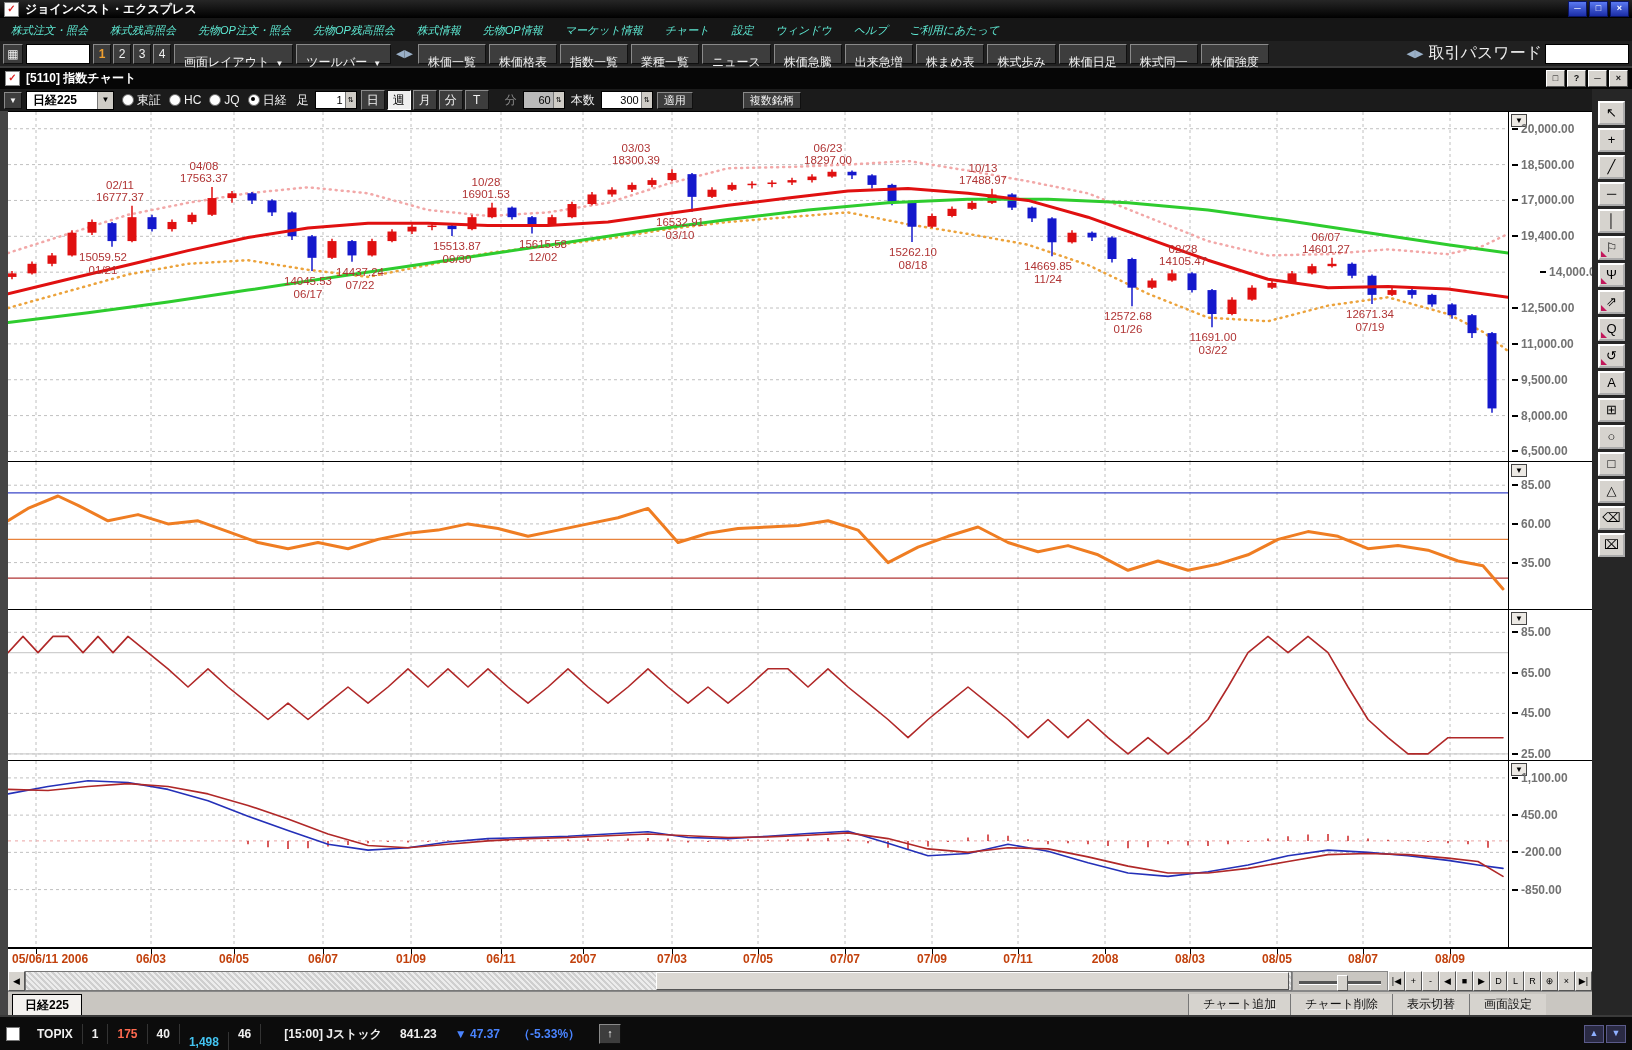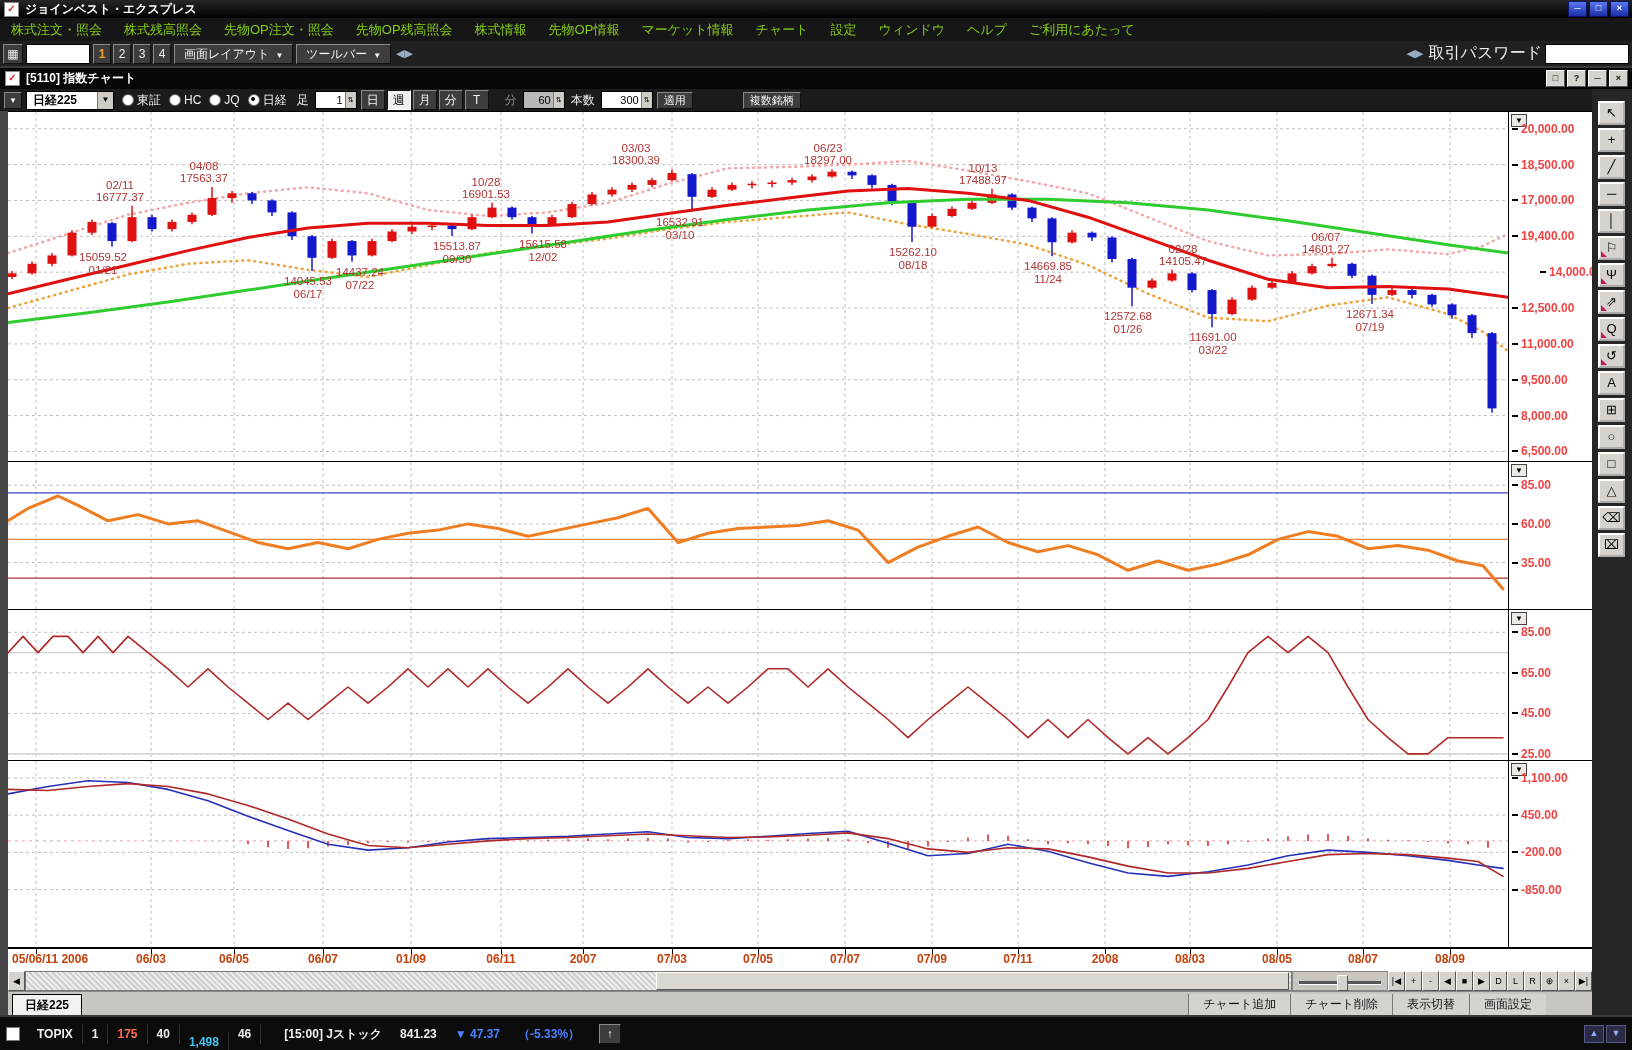--- a/index.html
+++ b/index.html
@@ -9,26 +9,26 @@
   .titlebar{top:0;left:0;width:100%;height:18px;background:linear-gradient(#262626,#000);
     display:flex;align-items:center;gap:6px;padding-left:4px;box-sizing:border-box;}
   .appicon{width:13px;height:13px;background:#fff;border:1px solid #888;color:#d22;
     font:bold 10px/12px "Liberation Sans",sans-serif;text-align:center;}
   .apptitle{font:bold 12px "Liberation Sans",sans-serif;color:#fff;}
   .winbtns{margin-left:auto;display:flex;gap:2px;padding-right:3px;}
   .winbtn{width:17px;height:14px;background:linear-gradient(#5a79f2,#1b2da6);border:1px solid #0a1566;
     color:#fff;font:bold 9px/13px "Liberation Sans",sans-serif;text-align:center;}
   .menubar{top:18px;left:0;width:100%;height:23px;background:#161616;display:flex;align-items:center;
     border-bottom:1px solid #000;}
-  .mitem{padding:0 11px;font-size:13px;color:#84cc16;line-height:22px;}
+  .mitem{padding:0 11px;font-size:11px;color:#5eead4;line-height:22px;font-style:italic;}
   .toolbar{top:41px;left:0;width:100%;height:27px;background:#202020;display:flex;align-items:center;
     gap:3px;padding:0 3px;box-sizing:border-box;border-bottom:2px solid #3a3a3a;}
   .b3{background:#3d3d3d;border:1px solid;border-color:#8a8a8a #101010 #101010 #8a8a8a;
     color:#f2f2f2;font-size:12px;height:20px;line-height:18px;text-align:center;box-sizing:border-box;}
-  .tbtn{padding:0 9px;}
+  .tbtn{padding:8px 9px;}
   .numbtn{width:18px;}
   .numbtn.hot{color:#f0a030;font-weight:bold;}
   .tinput{width:58px;height:16px;background:#fff;border:1px solid #000;}
   .ddarrow{font-size:8px;margin-left:6px;}
   .splitglyph{color:#9ab0c8;font-size:11px;padding:0 2px;}
   .pwlabel{font-size:16px;color:#f0f0f0;}
   .pwinput{width:78px;height:16px;background:#fff;border:1px solid #000;}
   .spacer{flex:1;}
   
   .mdititle{top:68px;left:0;width:100%;height:21px;background:#060606;display:flex;align-items:center;
@@ -55,21 +55,21 @@
   .ninput.dim{background:#b9b9b9;}
   .pbtn{width:24px;}
   .pbtn.on{background:#efefef;color:#000;border-color:#101010 #fff #fff #101010;}
   
   .chartwrap{top:111px;left:8px;width:1584px;background:#fff;border-top:1px solid #000;}
   .leftstrip{top:111px;left:0;width:8px;height:906px;background:#454545;border-right:1px solid #6a6a6a;}
   .panel{display:flex;border-bottom:1px solid #000;background:#fff;}
   .plot{position:relative;width:1500px;border-right:1px solid #000;box-sizing:content-box;}
   .plot svg{display:block;}
   .gutter{position:relative;width:83px;background:#fff;}
-  .ylab{position:absolute;left:12px;font:bold 12px "Liberation Sans",sans-serif;color:#ef4444;white-space:nowrap;}
+  .ylab{position:absolute;left:12px;font:bold 12px "Liberation Sans",sans-serif;color:#737373;white-space:nowrap;}
   .ylab::before{content:"";position:absolute;left:-9px;top:6px;width:6px;height:2px;background:#000;}
   .paneldd{position:absolute;top:2px;left:2px;width:16px;height:13px;background:#ece9e4;
     border:1px solid #444;color:#000;font-size:8px;line-height:12px;text-align:center;box-sizing:border-box;}
   
   .xaxisrow{top:947px;left:8px;width:1584px;height:24px;background:#fff;border-top:2px solid #000;}
   .xtick{position:absolute;top:3px;font:bold 12px "Liberation Sans",sans-serif;color:#c2410c;
     transform:translateX(-50%);white-space:nowrap;}
   .xtick.left{transform:none;}
   .xtickmark{position:absolute;top:0;width:1px;height:5px;background:#000;}
   .scrollrow{top:971px;left:8px;width:1584px;height:20px;background:#9a9a9a;display:flex;}
@@ -80,21 +80,21 @@
   .sthumb{position:absolute;top:0;height:100%;background:#dbd8d3;border:1px solid;
     border-color:#fff #555 #555 #fff;box-sizing:border-box;}
   .minislider{width:96px;height:20px;background:#c9c6c1;position:relative;border:1px solid #888;box-sizing:border-box;}
   .minislider .groove{position:absolute;left:6px;right:6px;top:9px;height:3px;background:#555;border-bottom:1px solid #fff;}
   .minislider .knob{position:absolute;left:44px;top:3px;width:9px;height:14px;background:#d6d3ce;
     border:1px solid;border-color:#fff #555 #555 #fff;}
   .sgroup{display:flex;}
   .tabrow{top:991px;left:8px;width:1584px;height:24px;background:#c9c6c1;border-top:1px solid #888;display:flex;align-items:flex-end;}
   .tab{height:21px;background:#f4f2ef;border:1px solid #000;border-bottom:none;margin-left:4px;
     padding:0 12px;font:bold 12px/20px "Liberation Sans",sans-serif;color:#000;}
-  .tabbtns{margin-left:auto;display:flex;height:22px;margin-right:46px;}
+  .tabbtns{margin-left:auto;display:flex;height:22px;margin-right:46px;text-decoration:underline;}
   .tabbtn{padding:0 14px;font:12px/21px "Liberation Sans",sans-serif;color:#111;background:#d6d3ce;
     border-left:1px solid #777;}
   .statusbar{top:1015px;left:0;width:100%;height:35px;background:#0c0c0c;border-top:2px solid #3a3a3a;
     display:flex;align-items:center;gap:0;padding-left:6px;box-sizing:border-box;}
   .chk{width:12px;height:12px;background:#fff;border:1px solid #777;margin-right:8px;}
   .scell{padding:0 9px;font:bold 12px "Liberation Sans",sans-serif;color:#f0f0f0;border-right:1px solid #333;
     line-height:20px;text-align:right;}
   .sflat{padding:0 9px;font:bold 12px "Liberation Sans",sans-serif;color:#f0f0f0;line-height:20px;}
   .upbtn{width:20px;height:18px;background:#3d3d3d;border:1px solid;border-color:#8a8a8a #101010 #101010 #8a8a8a;
     color:#fff;font-size:11px;line-height:16px;text-align:center;margin-left:10px;}
@@ -142,20 +142,34 @@
   <input class="tinput" value="" style="">
   <div id="layoutnums" style="display:flex;gap:2px">
       <div class="b3 numbtn hot">1</div>
       <div class="b3 numbtn">2</div>
       <div class="b3 numbtn">3</div>
       <div class="b3 numbtn">4</div>
     </div>
   <div class="b3 tbtn"><span>画面レイアウト</span><span class="ddarrow">▼</span></div>
   <div class="b3 tbtn"><span>ツールバー</span><span class="ddarrow">▼</span></div>
   <span class="splitglyph">◀▶</span>
+  <div id="tbbtns" style="display:flex;gap:3px">
+      <div class="b3 tbtn">株価一覧</div>
+      <div class="b3 tbtn">株価格表</div>
+      <div class="b3 tbtn">指数一覧</div>
+      <div class="b3 tbtn">業種一覧</div>
+      <div class="b3 tbtn">ニュース</div>
+      <div class="b3 tbtn">株価急騰</div>
+      <div class="b3 tbtn">出来急増</div>
+      <div class="b3 tbtn">株まめ表</div>
+      <div class="b3 tbtn">株式歩み</div>
+      <div class="b3 tbtn">株価日足</div>
+      <div class="b3 tbtn">株式同一</div>
+      <div class="b3 tbtn">株価強度</div>
+    </div>
   <div class="spacer"></div>
   <span class="splitglyph">◀▶</span>
   <span class="pwlabel">取引パスワード</span>
   <input class="pwinput" value="" style="">
 </div>
 
 <div class="abs mdititle">
   <div class="appicon">✓</div>
   <div class="apptitle">[5110] 指数チャート</div>
   <div class="mdibtns">

